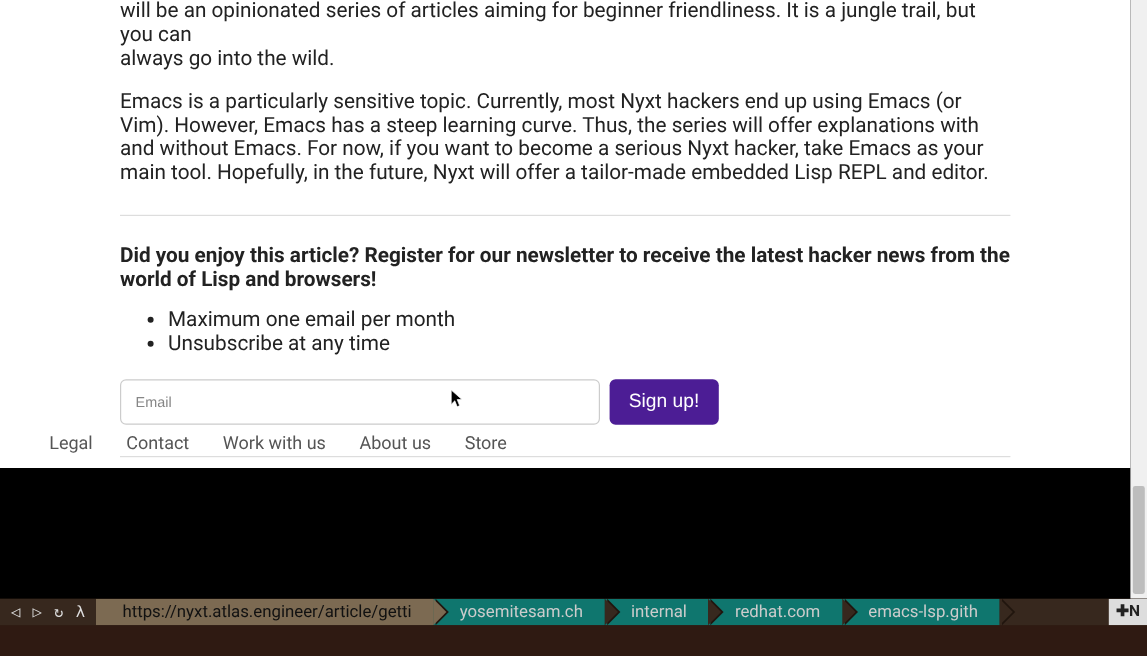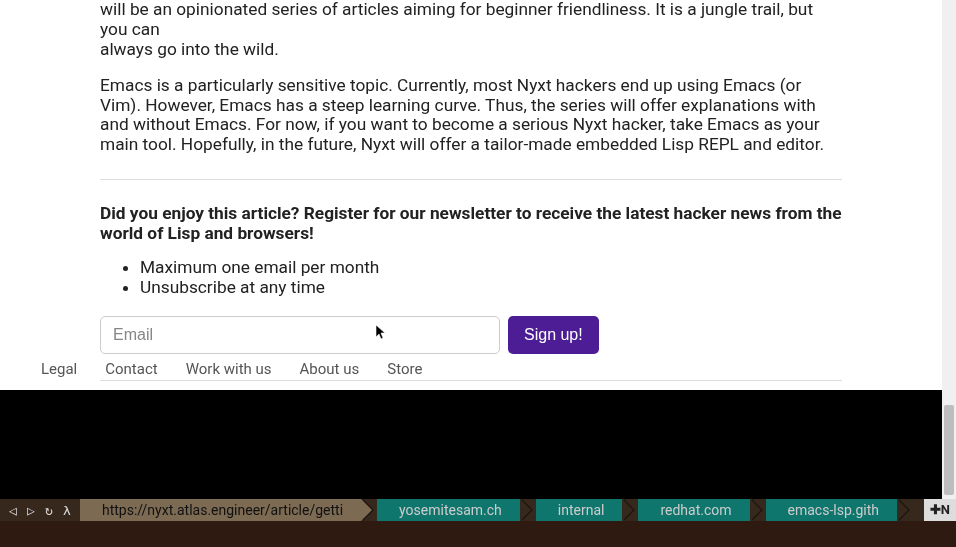--- a/index.html
+++ b/index.html
@@ -74,21 +74,21 @@
     gap: 8px;
     align-items: center;
     margin-bottom: 26px;
   }
   .email-input {
     width: 400px;
     height: 38px;
     border: 1px solid #ccc;
     border-radius: 5px;
     padding: 0 12px;
-    font-size: 16px;
+    font-size: 12px;
     color: #333;
   }
   .email-input::placeholder { color: #868686; }
   .signup-btn {
     height: 38px;
     background: #4c1d95;
     color: #fff;
     border: none;
     border-radius: 5px;
     padding: 0 16px;
@@ -158,21 +158,20 @@
     width: 14px;
     text-align: center;
     cursor: pointer;
     font-family: monospace;
   }
   .tabs {
     display: flex;
     flex: 1;
     align-items: stretch;
     overflow: hidden;
-    gap: 16px;
   }
   .tab {
     position: relative;
     color: #ccc;
     font-size: 14px;
     line-height: 22px;
     padding: 0 18px 0 22px;
     white-space: nowrap;
     cursor: pointer;
     background: #0f766e;

